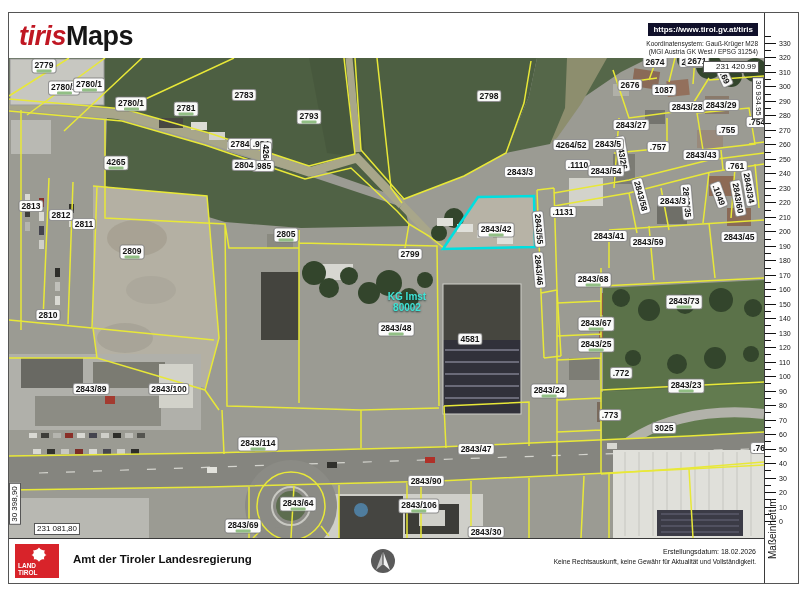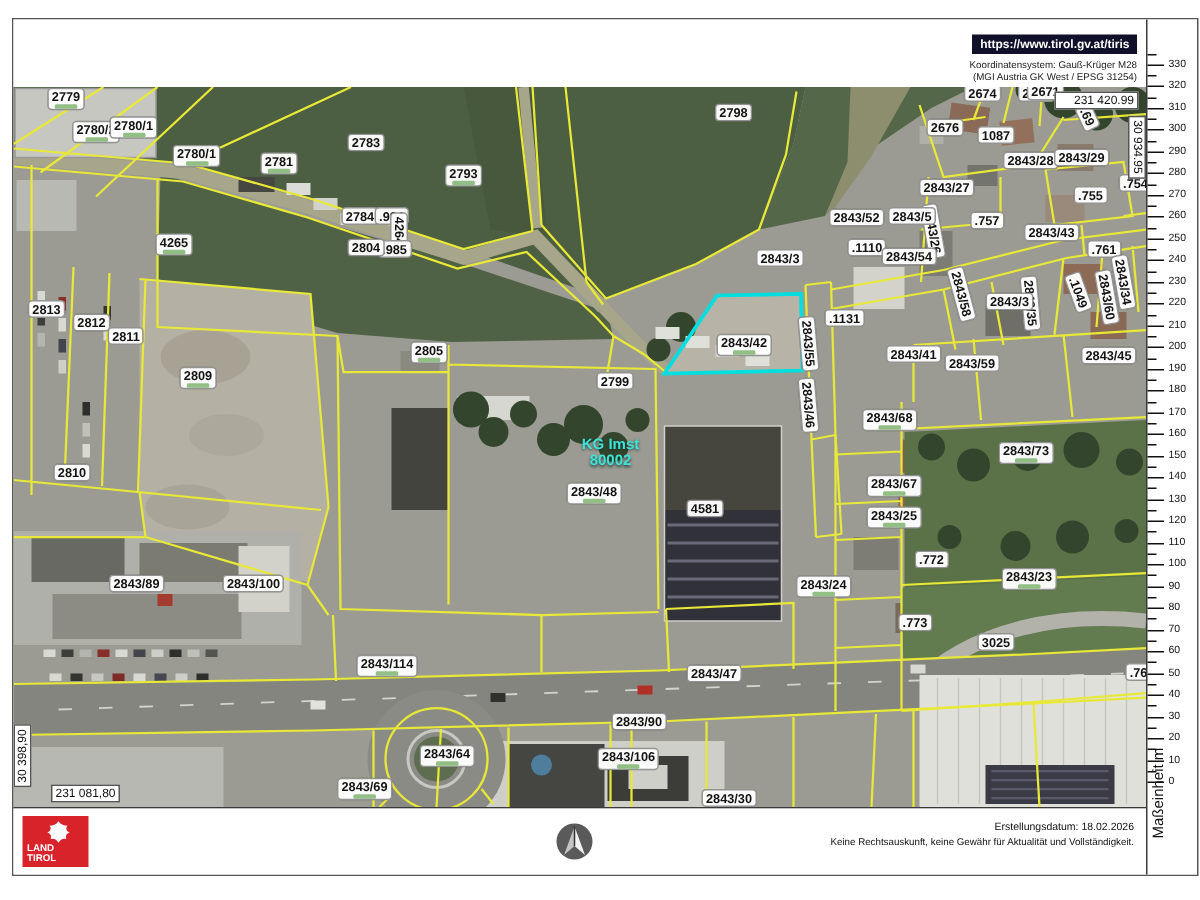--- a/index.html
+++ b/index.html
@@ -50,20 +50,23 @@
   .src-line2{font-size:7px;margin-top:5px;}
   .src-line3{font-size:6.5px;margin-top:3px;}
 </style>
 </head>
 <body>
 
 <div class="page">
   <div class="frame">
 
     <div class="header">
+      <div class="logo">
+        <span class="tiris">tiris</span><span class="maps">Maps</span>
+      </div>
       <div class="urlbox">https://www.tirol.gv.at/tiris</div>
       <div class="coordsys">
         <div>Koordinatensystem: Gauß-Krüger M28</div>
         <div>(MGI Austria GK West / EPSG 31254)</div>
       </div>
     </div>
 
     <div class="map-wrap">
       <svg width="755" height="480" viewBox="0 0 755 480">
 
@@ -241,21 +244,21 @@
           <div class="plabel area" style="left: 122px; top: 46px;">2780/1</div>
           <div class="plabel area" style="left: 177px; top: 51px;">2781</div>
           <div class="plabel" style="left: 235px; top: 37px;">2783</div>
           <div class="plabel" style="left: 231px; top: 86px;">2784</div>
           <div class="plabel" style="left: 252px; top: 86px;">.984</div>
           <div class="plabel rot" style="left: 257px; top: 96px; --r: 90deg;">4264</div>
           <div class="plabel" style="left: 254px; top: 108px;">.985</div>
           <div class="plabel area" style="left: 107px; top: 105px;">4265</div>
           <div class="plabel" style="left: 235px; top: 107px;">2804</div>
           <div class="plabel area" style="left: 300px; top: 59px;">2793</div>
-          <div class="plabel" style="left: 480px; top: 17px; text-align: center;">2798</div>
+          <div class="plabel" style="left: 480px; top: 38px; text-align: center;">2798</div>
           <div class="plabel area" style="left: 277px; top: 177px;">2805</div>
           <div class="plabel" style="left: 401px; top: 196px;">2799</div>
           <div class="plabel area" style="left: 387px; top: 271px;">2843/48</div>
           <div class="plabel area" style="left: 487px; top: 172px;">2843/42</div>
           <div class="plabel" style="left: 554px; top: 154px;">.1131</div>
           <div class="plabel rot" style="left: 530px; top: 171px; --r: 85deg;">2843/55</div>
           <div class="plabel rot" style="left: 530px; top: 212px; --r: 85deg;">2843/46</div>
           <div class="plabel" style="left: 600px; top: 178px;">2843/41</div>
           <div class="plabel" style="left: 639px; top: 184px;">2843/59</div>
           <div class="plabel" style="left: 730px; top: 179px;">2843/45</div>
@@ -289,21 +292,21 @@
           <div class="plabel" style="left: 688px; top: 3px;">2671</div>
           <div class="plabel rot" style="left: 716px; top: 20px; --r: 65deg;">.69</div>
           <div class="plabel" style="left: 621px; top: 27px;">2676</div>
           <div class="plabel" style="left: 655px; top: 32px;">1087</div>
           <div class="plabel" style="left: 678px; top: 49px;">2843/28</div>
           <div class="plabel" style="left: 712px; top: 47px;">2843/29</div>
           <div class="plabel" style="left: 622px; top: 67px;">2843/27</div>
           <div class="plabel" style="left: 718px; top: 72px;">.755</div>
           <div class="plabel" style="left: 748px; top: 64px;">.754</div>
           <div class="plabel rot" style="left: 613px; top: 96px; --r: 80deg;">2843/26</div>
-          <div class="plabel" style="left: 562px; top: 87px;">2843/52</div>
+          <div class="plabel" style="left: 562px; top: 87px;">4264/52</div>
           <div class="plabel" style="left: 599px; top: 86px;">2843/5</div>
           <div class="plabel" style="left: 649px; top: 89px;">.757</div>
           <div class="plabel" style="left: 569px; top: 107px;">.1110</div>
           <div class="plabel" style="left: 511px; top: 114px;">2843/3</div>
           <div class="plabel" style="left: 597px; top: 113px;">2843/54</div>
           <div class="plabel" style="left: 692px; top: 97px;">2843/43</div>
           <div class="plabel" style="left: 727px; top: 108px;">.761</div>
           <div class="plabel rot" style="left: 632px; top: 138px; --r: 75deg;">2843/58</div>
           <div class="plabel rot" style="left: 678px; top: 144px; --r: 85deg;">2843/35</div>
           <div class="plabel rot" style="left: 710px; top: 137px; --r: 70deg;">.1049</div>
@@ -428,20 +431,21 @@
     <div class="footer">
       <div class="tirol-logo">
         <svg width="20" height="18" viewBox="0 0 26 24">
           <path d="M13,2 C11,5 8,6 5,6 C7,8 6,11 3,12 C6,13 7,15 6,18 C9,17 11,18 13,21 C15,18 17,17 20,18 C19,15 20,13 23,12 C20,11 19,8 21,6 C18,6 15,5 13,2 Z" fill="#ffffff"></path>
         </svg>
         <div class="lt">
           <div>LAND</div>
           <div>TIROL</div>
         </div>
       </div>
+      <div class="agency">Amt der Tiroler Landesregierung</div>
       <div class="north">
         <svg width="26" height="26" viewBox="0 0 26 26">
           <circle cx="13" cy="13" r="12" fill="#5a5a5a"></circle>
           <polygon points="13,3 20,22 13,16" fill="#f2f2f2"></polygon>
           <polygon points="13,3 6,22 13,16" fill="#c4c4c4"></polygon>
           <line x1="13" y1="3" x2="13" y2="16" stroke="#333" stroke-width="1"></line>
         </svg>
       </div>
       <div class="src-block">
         <div class="src-line2">Erstellungsdatum:  18.02.2026</div>

